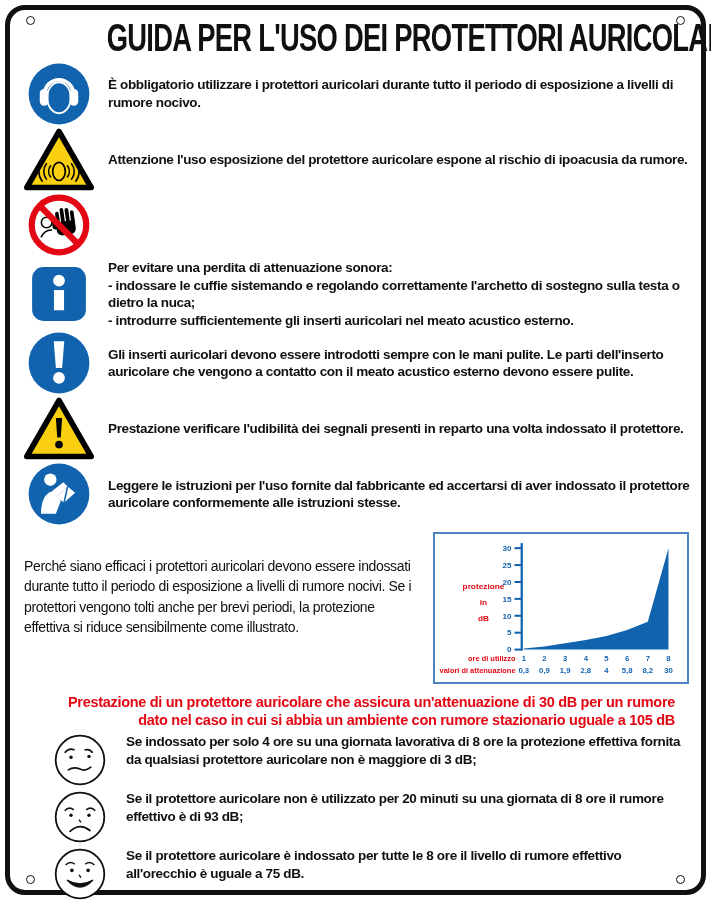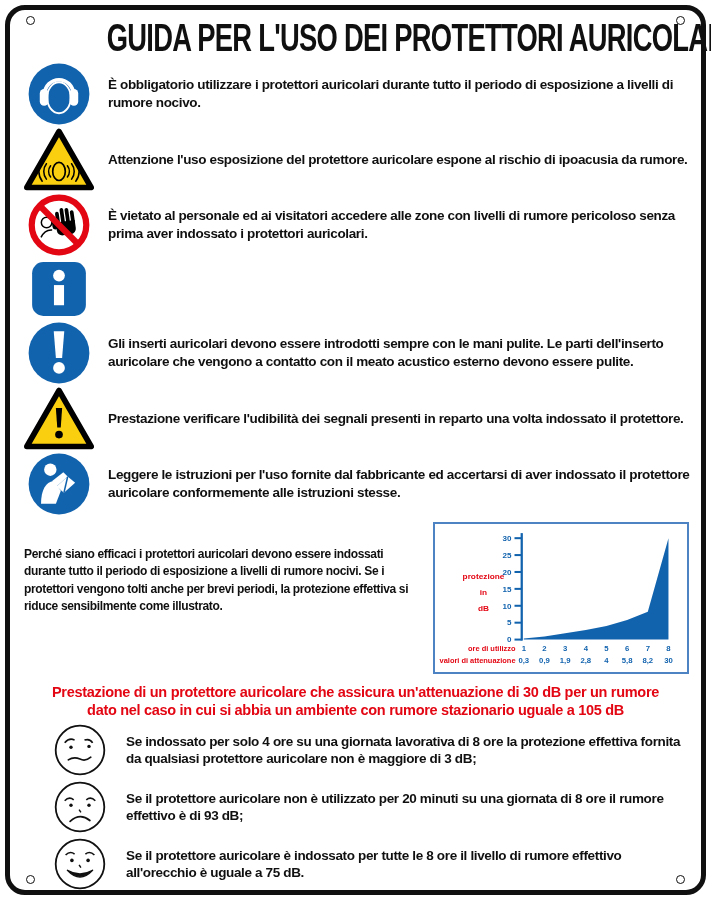--- a/index.html
+++ b/index.html
@@ -20,30 +20,30 @@
   .title{margin:7px 0 3px;text-align:center;font-weight:bold;font-size:38px;
     letter-spacing:-1px;white-space:nowrap;transform:scaleX(0.72);transform-origin:50% 50%;}
 
   .rules{padding:0 2px 0 12px;}
   .rule-row{display:flex;align-items:center;gap:12px;margin-bottom:3px;min-height:60px;}
   .icon-col{flex:0 0 74px;display:flex;justify-content:center;align-items:center;}
   .rule-text{flex:1;font-weight:bold;font-size:13.5px;line-height:1.3;letter-spacing:-0.35px;
     white-space:pre-line;padding-right:2px;}
 
   .mid{display:flex;gap:8px;padding:4px 12px 0 14px;align-items:flex-start;}
-  .mid-para{flex:1;font-weight:bold;font-size:12px;line-height:1.45;letter-spacing:-0.35px;padding-top:24px;padding-right:6px;}
+  .mid-para{flex:1;font-weight:normal;font-size:14px;line-height:1.45;letter-spacing:-0.35px;padding-top:24px;padding-right:6px;}
   .chart-box{flex:0 0 256px;height:152px;border:2px solid var(--chartborder);background:#fff;padding:2px;}
   .chart-box svg{width:100%;height:100%;}
   .chart-box text{font-family:"Liberation Sans",sans-serif;}
 
-  .warning-heading{color:var(--red);font-weight:bold;text-align:center;font-size:14.5px;
+  .warning-heading{color:var(--red);font-weight:bold;text-align:right;font-size:14.5px;
     line-height:1.25;letter-spacing:-0.3px;margin:9px 26px 4px;}
 
   .faces{padding:0 10px 0 12px;}
-  .face-row{display:flex;align-items:center;gap:18px;margin-bottom:3px;min-height:53px;padding-left:30px;}
+  .face-row{display:flex;align-items:flex-start;gap:18px;margin-bottom:3px;min-height:53px;padding-left:30px;}
   .face-col{flex:0 0 56px;display:flex;justify-content:center;}
   .face-text{flex:1;font-weight:bold;font-size:13.5px;line-height:1.3;letter-spacing:-0.35px;padding-right:4px;}
 </style>
 </head>
 <body>
 
 <div class="plate">
   <span class="screw tl"></span>
   <span class="screw tr"></span>
   <span class="screw bl"></span>
@@ -92,31 +92,33 @@
             <rect x="46" y="27" width="6" height="23" rx="3"></rect>
             <rect x="54" y="22" width="6" height="28" rx="3"></rect>
             <rect x="62" y="23" width="6" height="27" rx="3"></rect>
             <rect x="70" y="28" width="6" height="21" rx="3"></rect>
             <rect x="39" y="40" width="9" height="15" rx="4.5"></rect>
             <path d="M45 44 h31 v13 a9 9 0 0 1 -9 9 h-13 a9 9 0 0 1 -9 -9 z"></path>
           </g>
           <line x1="19" y1="19" x2="81" y2="81" stroke="var(--red)" stroke-width="10"></line>
         </svg>
       </div>
-      <div class="rule-text">È vietato al personale ed ai visitatori accedere alle zone con livelli di rumore pericoloso senza prima aver indossato i protettori auricolari.</div>
     </div>
 
     <div class="rule-row">
       <div class="icon-col">
         <svg width="56" height="56" viewBox="0 0 100 100">
           <rect x="2" y="2" width="96" height="96" rx="20" fill="var(--blue)"></rect>
           <circle cx="50" cy="26" r="10.5" fill="#fff"></circle>
           <rect x="41" y="43" width="18" height="36" fill="#fff"></rect>
         </svg>
       </div>
+      <div class="rule-text">Per evitare una perdita di attenuazione sonora:
+- indossare le cuffie sistemando e regolando correttamente l'archetto di sostegno sulla testa o dietro la nuca;
+- introdurre sufficientemente gli inserti auricolari nel meato acustico esterno.</div>
     </div>
 
     <div class="rule-row">
       <div class="icon-col">
         <svg width="62" height="62" viewBox="0 0 100 100">
           <circle cx="50" cy="50" r="49" fill="var(--blue)"></circle>
           <path d="M41.5 15 h17 l-3.5 43 h-10 z" fill="#fff"></path>
           <circle cx="50" cy="74" r="9.5" fill="#fff"></circle>
         </svg>
       </div>

